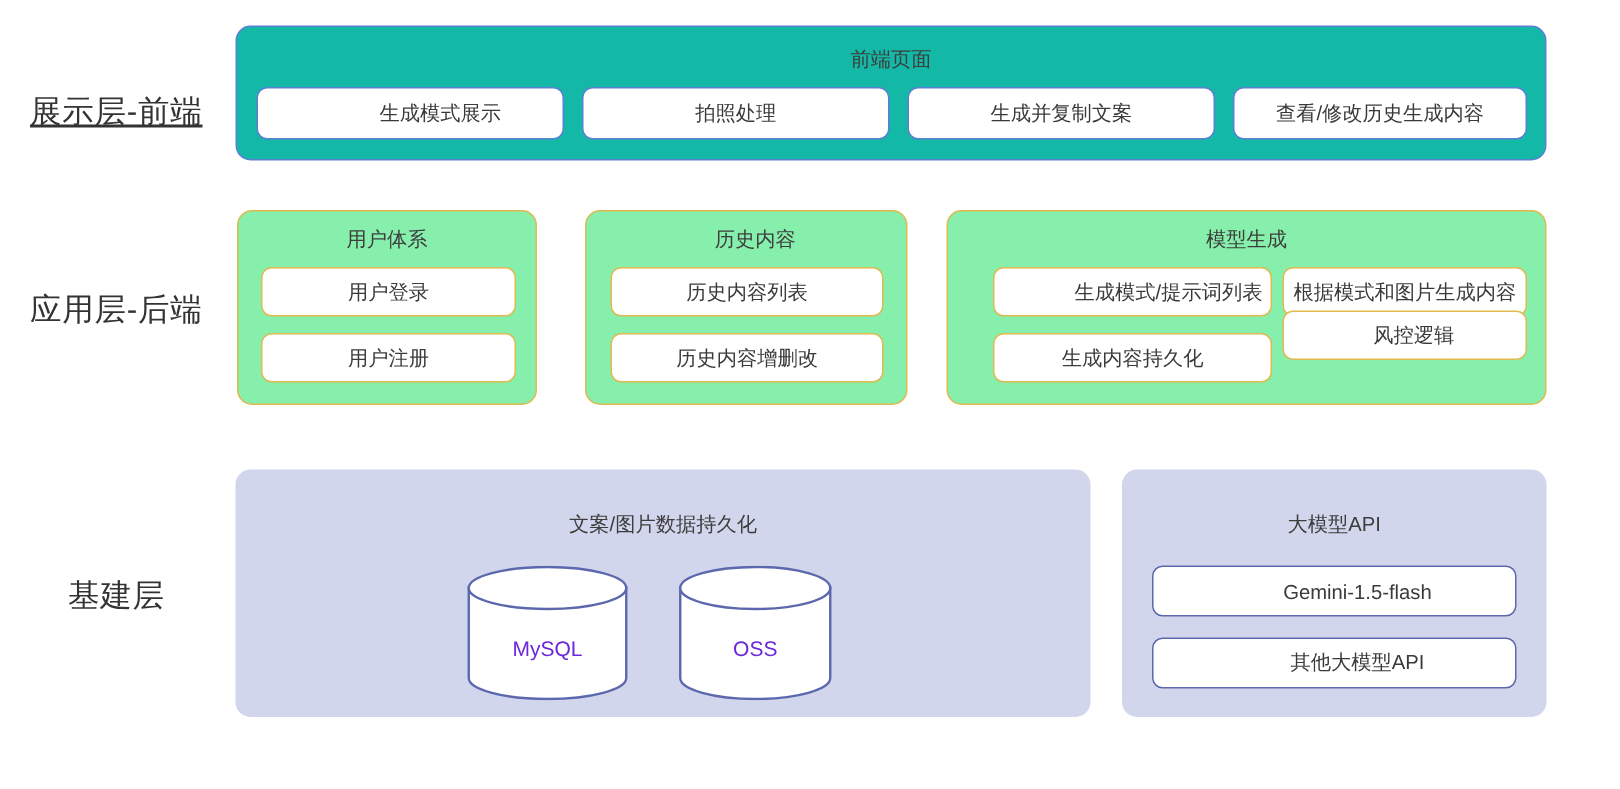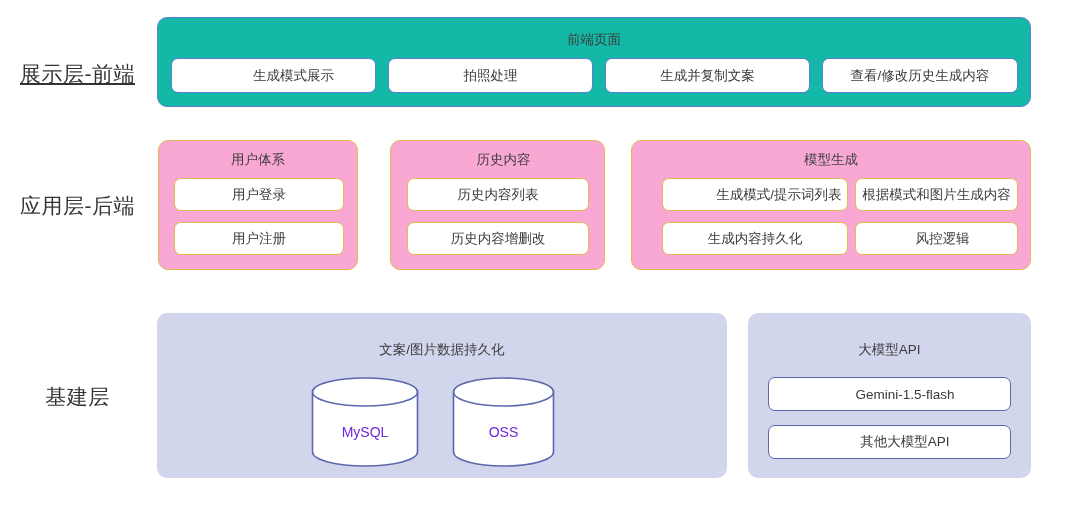--- a/index.html
+++ b/index.html
@@ -38,21 +38,21 @@
   .outer {
     position: absolute;
     box-sizing: border-box;
     border-radius: 10px;
   }
   .outer-blue {
     background: #14b8a6;
     border: 1.6px solid #5b7fd4;
   }
   .outer-yellow {
-    background: #f9a8d4;
+    background: #86efac;
     border: 1.6px solid #e0b94f;
   }
   .outer-purple {
     background: #d2d6ed;
     border: 1.8px solid #5c६8ad;
     border-color: #5c68ad;
   }
 
   .group-title {
     position: absolute;
@@ -139,21 +139,21 @@
   <div class="outer outer-yellow" style="left:631px; top:140px; width:400px; height:130px;">
 
     <div class="group-title" style="top:10px;">模型生成</div>
 
     <div class="chip chip-yellow" style="left:30px; top:37px; width:186px; height:33px;padding-left:48px;">生成模式/提示词列表</div>
 
     <div class="chip chip-yellow" style="left:223px; top:37px; width:163px; height:33px;">根据模式和图片生成内容</div>
 
     <div class="chip chip-yellow" style="left:30px; top:81px; width:186px; height:33px;">生成内容持久化</div>
 
-    <div class="chip chip-yellow" style="left:223px; top:81px; width:163px; height:33px;padding-left:12px;">风控逻辑</div>
+    <div class="chip chip-yellow" style="left:223px; top:66px; width:163px; height:33px;padding-left:12px;">风控逻辑</div>
   </div>
 
   <div class="layer-label" style="top:383px;">基建层</div>
 
   <div class="outer outer-purple" style="left:157px; top:313px; width:570px; height:165px;">
 
     <div class="group-title" style="top:28px;">文案/图片数据持久化</div>
 
     <div class="cylinder" style="left:154px; top:64px; width:108px; height:90px;">
       <svg width="108" height="90" viewBox="0 0 108 90">

